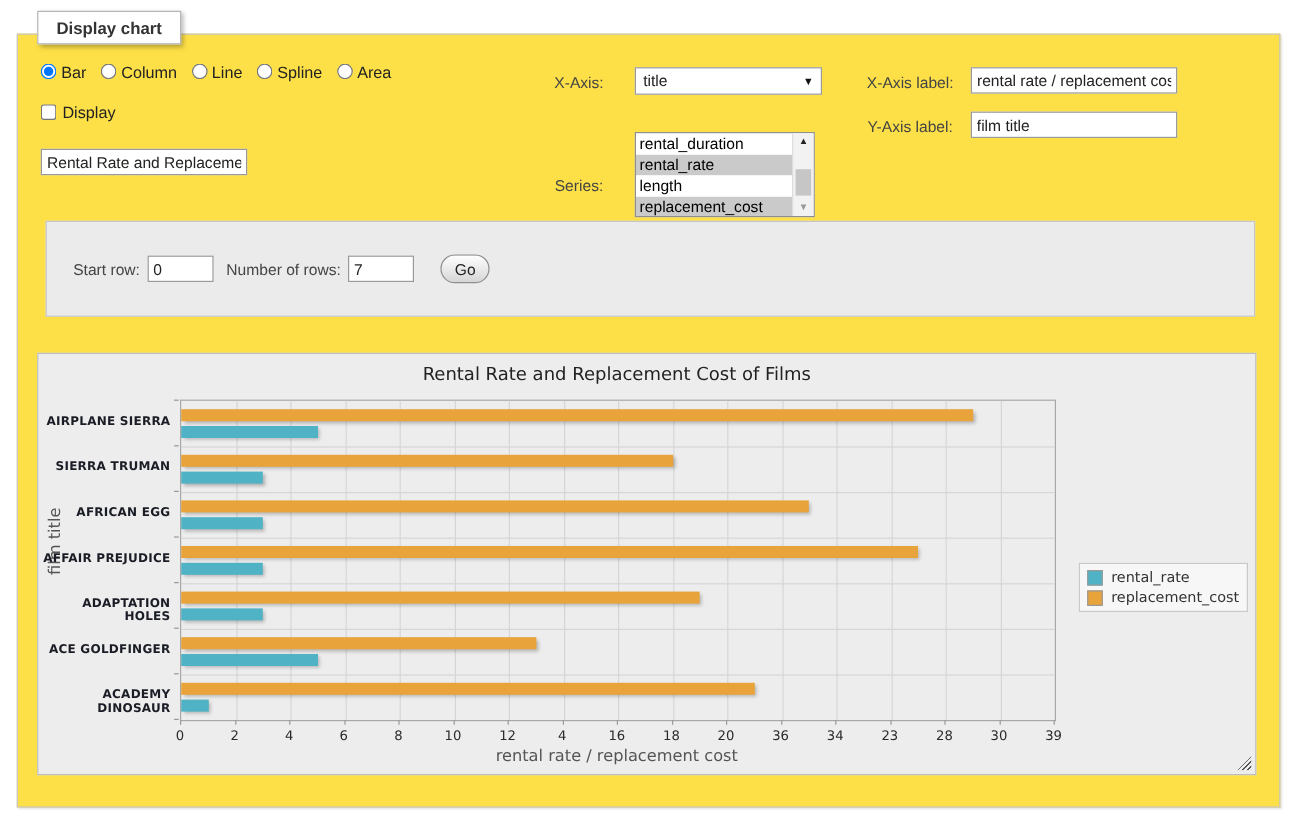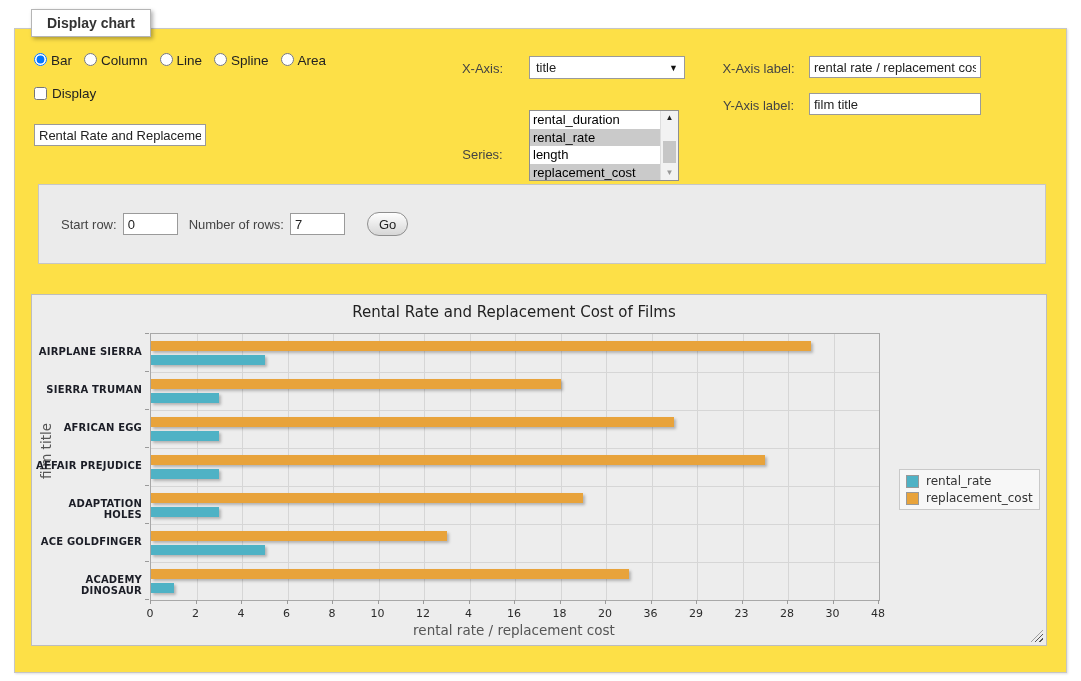--- a/index.html
+++ b/index.html
@@ -204,29 +204,29 @@
         <div class="xtick-lbl" style="left: 419.5px; top: 312px;">4</div>
         <div class="xtick-mark" style="left: 436.5px; top: 305px;"></div>
         <div class="xtick-lbl" style="left: 465px; top: 312px;">16</div>
         <div class="xtick-mark" style="left: 482px; top: 305px;"></div>
         <div class="xtick-lbl" style="left: 510.5px; top: 312px;">18</div>
         <div class="xtick-mark" style="left: 527.5px; top: 305px;"></div>
         <div class="xtick-lbl" style="left: 556px; top: 312px;">20</div>
         <div class="xtick-mark" style="left: 573px; top: 305px;"></div>
         <div class="xtick-lbl" style="left: 601.5px; top: 312px;">36</div>
         <div class="xtick-mark" style="left: 618.5px; top: 305px;"></div>
-        <div class="xtick-lbl" style="left: 647px; top: 312px;">29</div>
+        <div class="xtick-lbl" style="left: 647px; top: 312px;">34</div>
         <div class="xtick-mark" style="left: 664px; top: 305px;"></div>
         <div class="xtick-lbl" style="left: 692.5px; top: 312px;">23</div>
         <div class="xtick-mark" style="left: 709.5px; top: 305px;"></div>
         <div class="xtick-lbl" style="left: 738px; top: 312px;">28</div>
         <div class="xtick-mark" style="left: 755px; top: 305px;"></div>
         <div class="xtick-lbl" style="left: 783.5px; top: 312px;">30</div>
         <div class="xtick-mark" style="left: 800.5px; top: 305px;"></div>
-        <div class="xtick-lbl" style="left: 829px; top: 312px;">48</div>
+        <div class="xtick-lbl" style="left: 829px; top: 312px;">39</div>
         <div class="xtick-mark" style="left: 846px; top: 305px;"></div>
         <div class="ytick-mark" style="left: 113px; top: 38px;"></div>
         <div class="ytick-mark" style="left: 113px; top: 76px;"></div>
         <div class="ytick-mark" style="left: 113px; top: 114px;"></div>
         <div class="ytick-mark" style="left: 113px; top: 152px;"></div>
         <div class="ytick-mark" style="left: 113px; top: 190px;"></div>
         <div class="ytick-mark" style="left: 113px; top: 228px;"></div>
         <div class="ytick-mark" style="left: 113px; top: 266px;"></div>
         <div class="ytick-mark" style="left: 113px; top: 304px;"></div>
         <div class="cat-lbl" style="top: 51px;">AIRPLANE SIERRA</div>

